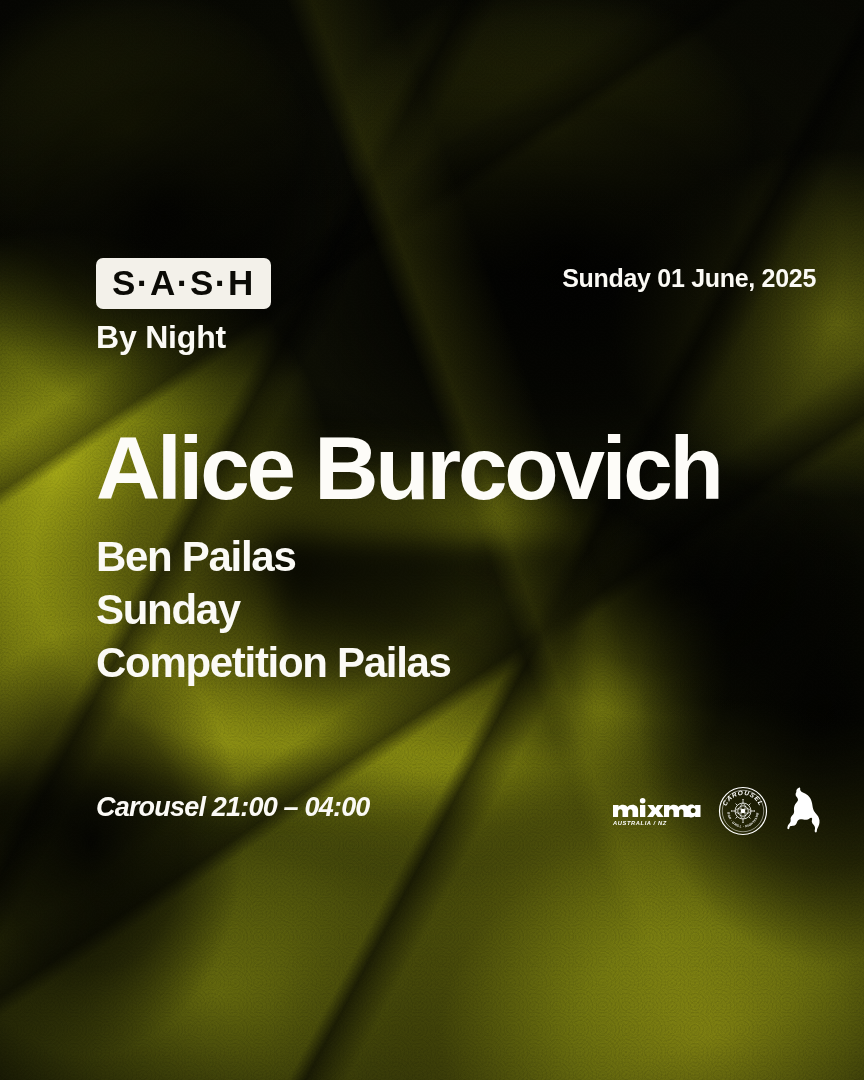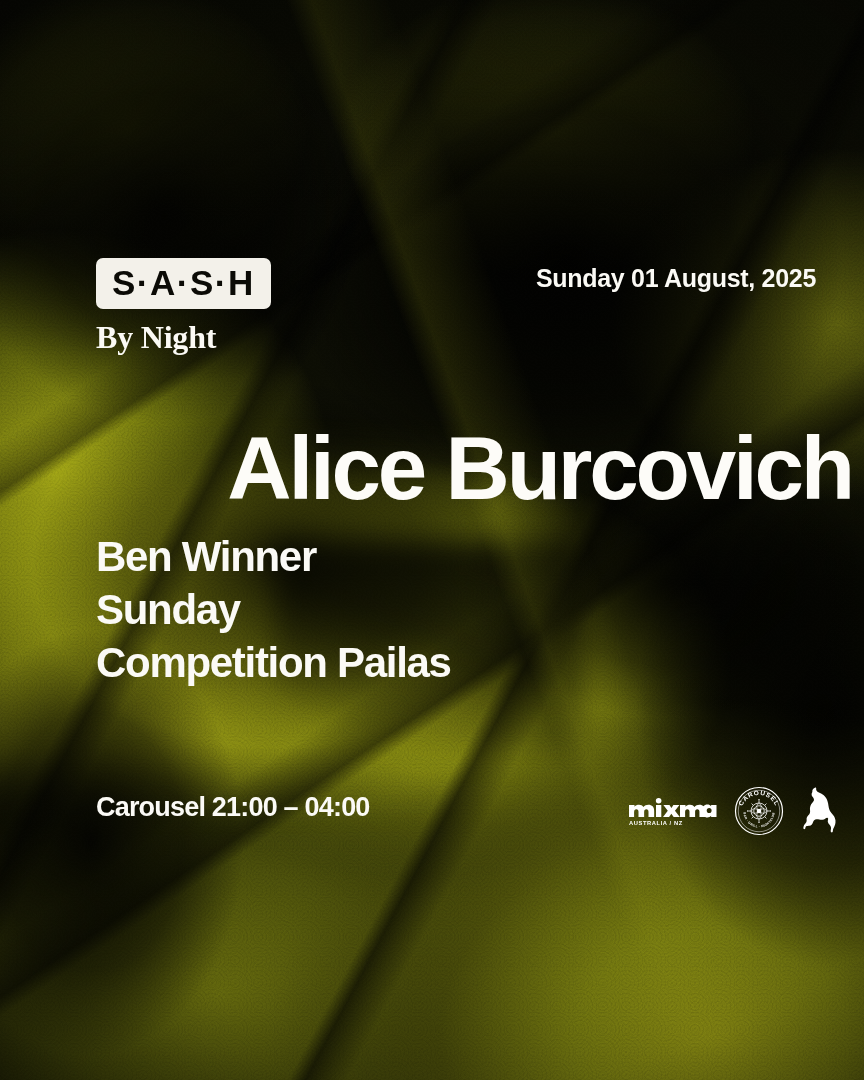--- a/index.html
+++ b/index.html
@@ -144,21 +144,20 @@
     line-height: 1;
     white-space: nowrap;
   }
   .sash-sub {
     margin-top: 11px;
     color: #fbfaf5;
     font-size: 32px;
     font-weight: 700;
     letter-spacing: -0.2px;
     line-height: 1.1;
-    font-family: Liberation Serif, serif;
   }
   .event-date {
     position: absolute;
     right: 0;
     top: 6px;
     color: #fbfaf5;
     font-size: 25px;
     font-weight: 700;
     letter-spacing: -0.3px;
     white-space: nowrap;
@@ -171,41 +170,41 @@
     right: 60px;
     top: 424px;
   }
   .headliner {
     color: #fdfcf8;
     font-size: 89px;
     font-weight: 700;
     letter-spacing: -3.2px;
     line-height: 1.0;
     white-space: nowrap;
-    text-align: right;
   }
   .support-list {
     margin-top: 18px;
   }
   .support-name {
     color: #fbfaf6;
     font-size: 42px;
     font-weight: 700;
     letter-spacing: -1.3px;
     line-height: 1.26;
     white-space: nowrap;
   }
 
   
   .footer {
     position: absolute;
     left: 96px;
-    right: 72px;
+    right: 88px;
     top: 786px;
     height: 48px;
+    font-style: italic;
   }
   .venue-time {
     position: absolute;
     left: 0;
     top: 6px;
     color: #fbfaf6;
     font-size: 27px;
     font-weight: 700;
     letter-spacing: -0.8px;
     white-space: nowrap;
@@ -238,27 +237,27 @@
   <div class="bg-layer bg-vignette"></div>
   <div class="bg-layer bg-grain"></div>
 
   <div class="content">
 
     <div class="header">
       <div class="sash-logo-box">
         <span class="sash-logo-text">S·A·S·H</span>
       </div>
       <div class="sash-sub">By Night</div>
-      <div class="event-date">Sunday 01 August, 2025</div>
+      <div class="event-date">Sunday 01 June, 2025</div>
     </div>
 
     <div class="lineup">
       <div class="headliner">Alice Burcovich</div>
       <div class="support-list">
-        <div class="support-name">Ben Winner</div>
+        <div class="support-name">Ben Pailas</div>
         <div class="support-name">Sunday</div>
         <div class="support-name">Competition Pailas</div>
       </div>
     </div>
 
     <div class="footer">
       <div class="venue-time">Carousel 21:00 – 04:00</div>
 
       <div class="sponsors">
 

